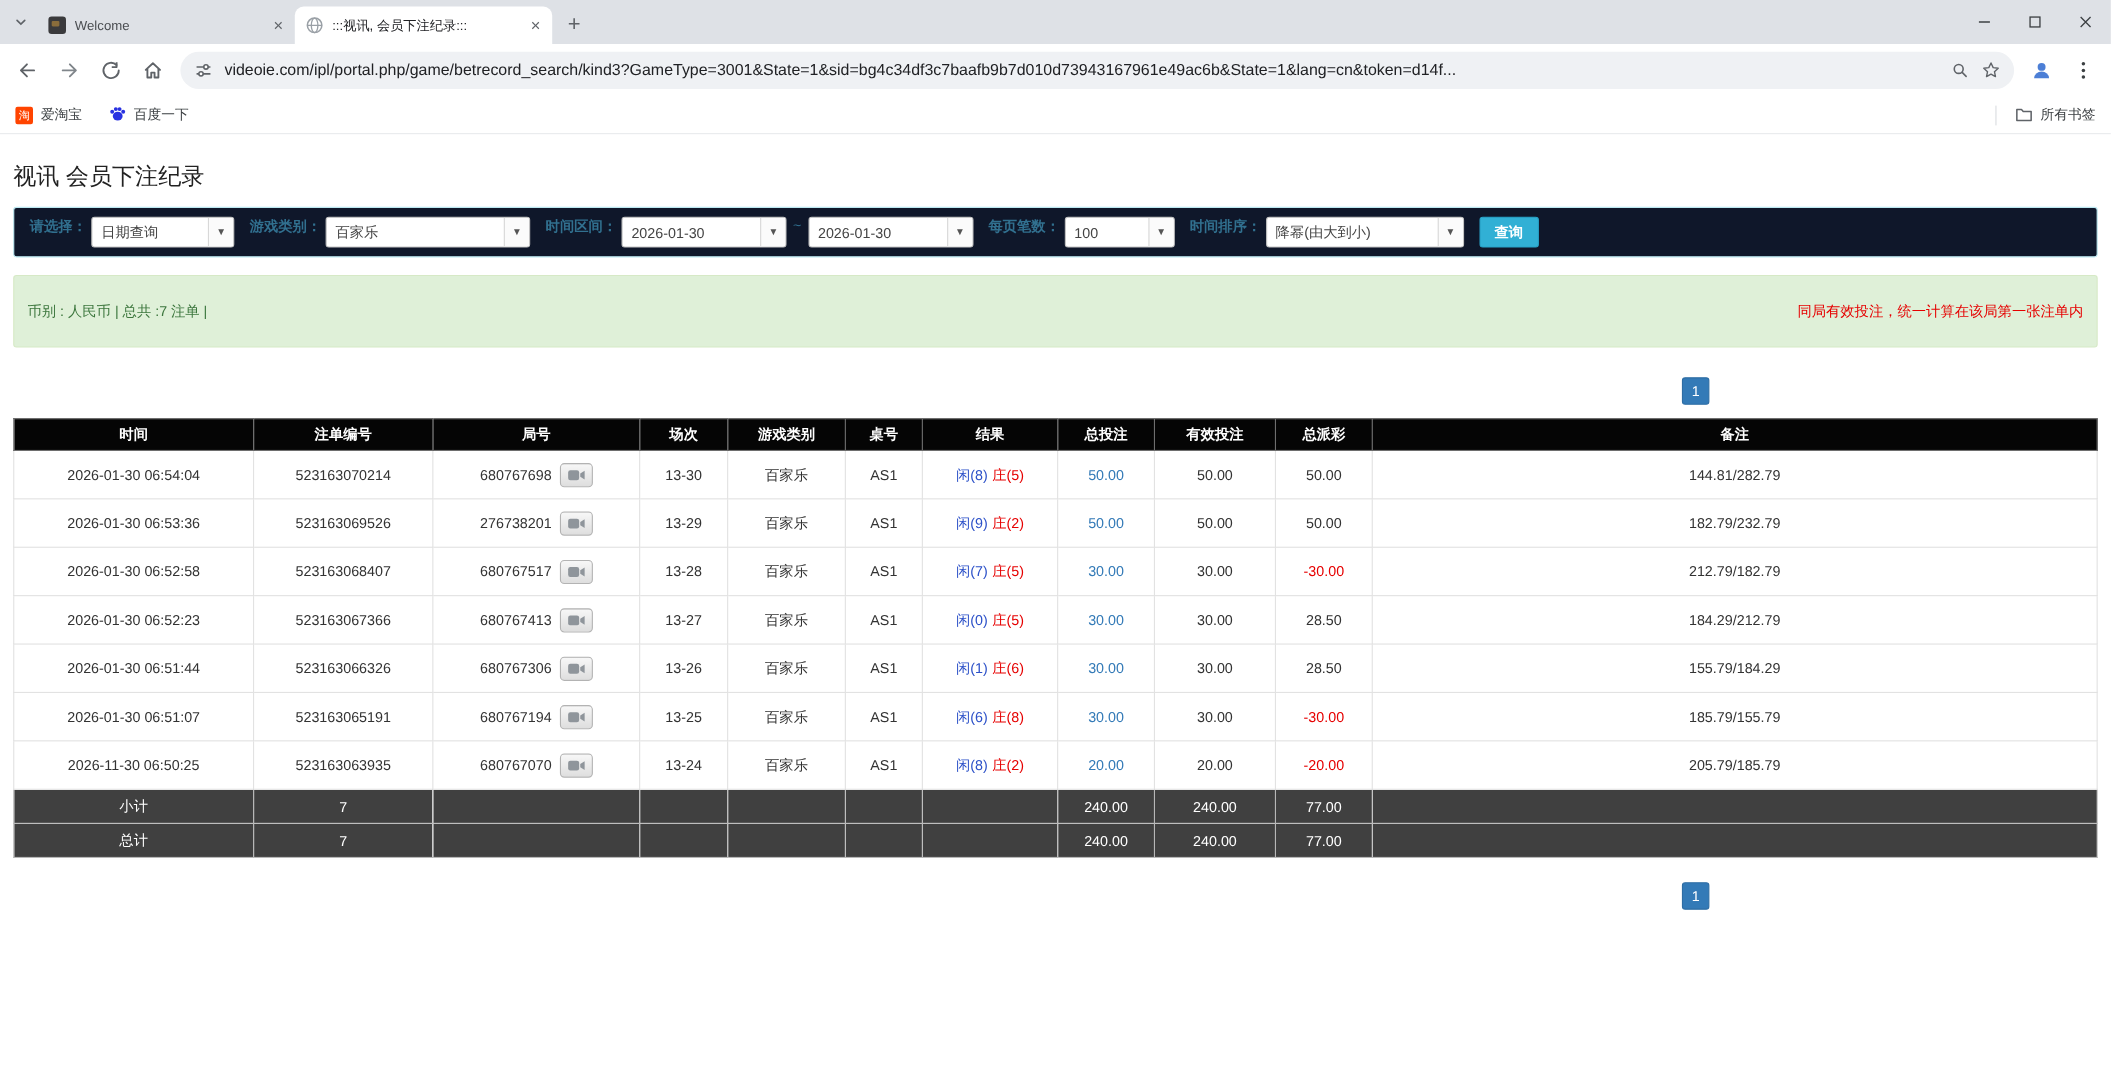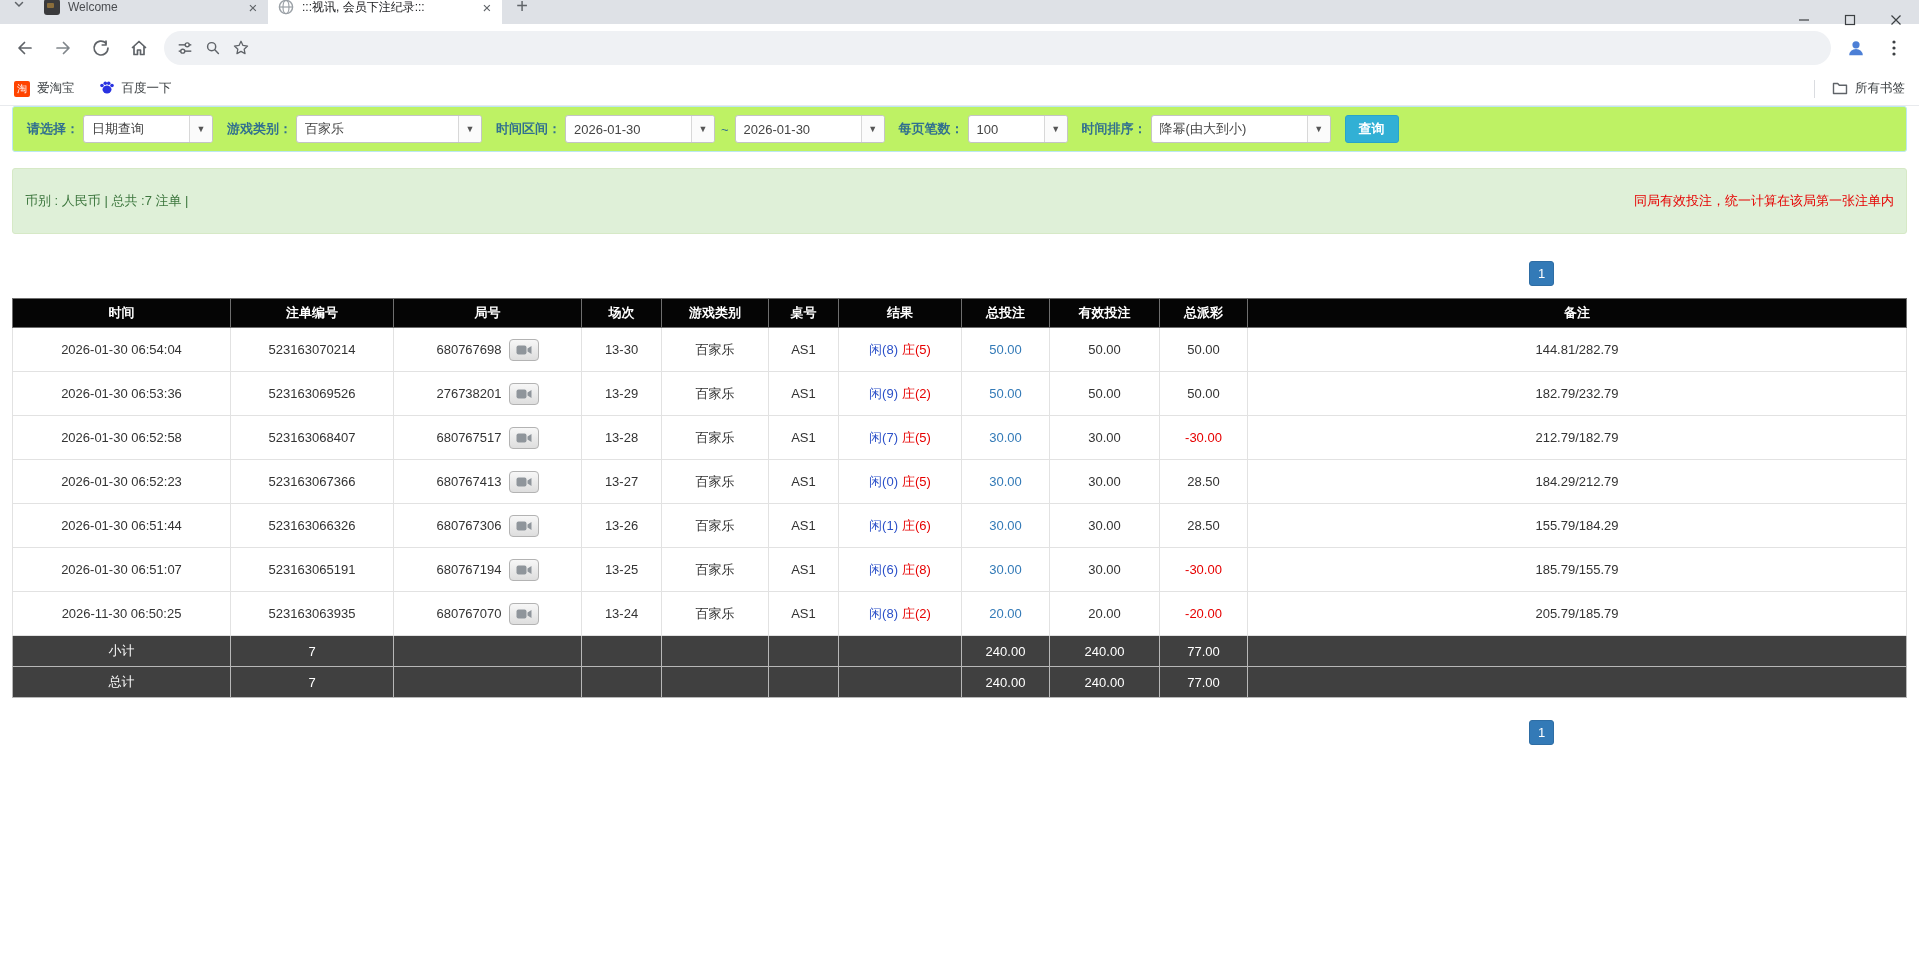--- a/index.html
+++ b/index.html
@@ -1,21 +1,21 @@
 <!DOCTYPE html>
 <html style="--player: #2b50c8; --banker: #e60000; --bet-link: #337ab7; --negative: #e60000; --accent-button: #31b0d5; --pager: #337ab7;"><head>
 <meta charset="utf-8">
 <style>
   * { box-sizing: border-box; margin: 0; padding: 0; }
   html, body { background: #fff; }
   body { width: 1919px; height: 978px; overflow: hidden; font-family: "Liberation Sans", "DejaVu Sans", sans-serif; }
   button { font-family: inherit; cursor: pointer; }
 
   
-  .tab-strip { height: 24px; background: #dee1e6; display: flex; align-items: flex-end; position: relative; padding-left: 4px; }
+  .tab-strip { height: 40px; background: #dee1e6; display: flex; align-items: flex-end; position: relative; padding-left: 4px; }
   .tab-search-btn { width: 30px; height: 40px; background: transparent; border: none; display: flex; align-items: center; justify-content: center; }
   .tab { width: 234px; height: 34px; display: flex; align-items: center; gap: 8px; padding: 0 6px 0 10px; border-radius: 8px 8px 0 0; font-size: 12px; color: #4a4d51; cursor: pointer; }
   .tab.active { background: #fff; color: #202124; }
   .tab-title { flex: 1; white-space: nowrap; overflow: hidden; text-overflow: ellipsis; }
   .tab-close { border: none; background: transparent; font-size: 15px; line-height: 1; color: #5f6368; width: 18px; height: 18px; border-radius: 50%; flex: 0 0 18px; }
   .favicon { width: 16px; height: 16px; flex: 0 0 16px; display: inline-flex; align-items: center; justify-content: center; }
   .favicon-dark { background: #3a3a3c; border-radius: 3px; position: relative; }
   .favicon-dark::after { content: ""; position: absolute; left: 3px; top: 4px; width: 7px; height: 5px; background: #8a6d3b; border-radius: 1px; }
   .new-tab-btn { width: 28px; height: 28px; margin: 0 0 4px 6px; border: none; background: transparent; font-size: 20px; color: #5f6368; line-height: 1; border-radius: 50%; }
   .win-controls { position: absolute; right: 0; top: 0; height: 40px; display: flex; }
@@ -31,21 +31,21 @@
   .bookmark { display: flex; align-items: center; gap: 7px; margin-right: 24px; cursor: pointer; white-space: nowrap; }
   .bk-icon-taobao { width: 16px; height: 16px; background: #ff4400; color: #fff; font-size: 10px; display: flex; align-items: center; justify-content: center; border-radius: 2px; }
   .bookmarks-spacer { flex: 1; }
   .vdiv { width: 1px; height: 18px; background: #dadce0; margin-right: 16px; }
   .bookmark.all-bookmarks { margin-right: 0; }
 
   
   .page { padding: 0 12px; background: #fff; }
   .page-title { font-size: 21px; font-weight: 500; color: #222; margin: 24px 0 14px; }
 
-  .filter-bar { background: #bef264; border: 1px solid #bce8f1; border-radius: 3px; display: flex; align-items: center; padding: 8px 10px; }
+  .filter-bar { background: #0f172a; border: 1px solid #bce8f1; border-radius: 3px; display: flex; padding: 8px 10px; }
   .f-label { font-size: 13px; font-weight: bold; color: #31708f; margin: 0 4px 0 14px; white-space: nowrap; }
   .f-label.first { margin-left: 4px; }
   .combo { display: flex; align-items: stretch; background: #fff; border: 1px solid #c4c4c4; border-radius: 3px; height: 28px; overflow: hidden; cursor: pointer; }
   .combo-value { flex: 1; font-size: 13px; color: #444; display: flex; align-items: center; padding: 0 8px; white-space: nowrap; overflow: hidden; }
   .combo-caret { width: 23px; border-left: 1px solid #d8d8d8; background: #fbfbfb; display: flex; align-items: center; justify-content: center; font-size: 9px; color: #555; }
   .tilde { font-size: 13px; color: #31708f; margin: 0 6px; }
   .search-btn { margin-left: 14px; height: 28px; padding: 0 13px; background: var(--accent-button, #31b0d5); border: 1px solid #28a4c9; border-radius: 3px; color: #fff; font-size: 13px; font-weight: bold; }
 
   .info-bar { margin-top: 16px; background: #dff0d8; border: 1px solid #d6e9c6; border-radius: 3px; display: flex; align-items: center; justify-content: space-between; padding: 23px 12px; font-size: 13px; }
   .info-summary { color: #3c763d; }
@@ -139,20 +139,21 @@
       <span class="omni-icon">
         <svg width="18" height="18" viewBox="0 0 20 20">
             <g stroke="#5f6368" stroke-width="1.6" fill="#fff">
               <line x1="3" y1="6.5" x2="17" y2="6.5"></line>
               <circle cx="12.5" cy="6.5" r="2.2"></circle>
               <line x1="3" y1="13.5" x2="17" y2="13.5"></line>
               <circle cx="7.5" cy="13.5" r="2.2"></circle>
             </g>
           </svg>
       </span>
+      <span class="url-text">videoie.com/ipl/portal.php/game/betrecord_search/kind3?GameType=3001&amp;State=1&amp;sid=bg4c34df3c7baafb9b7d010d73943167961e49ac6b&amp;State=1&amp;lang=cn&amp;token=d14f...</span>
       <span class="omni-icon">
         <svg width="18" height="18" viewBox="0 0 20 20">
             <circle cx="8.5" cy="8.5" r="4.5" fill="none" stroke="#5f6368" stroke-width="1.6"></circle>
             <line x1="12" y1="12" x2="16" y2="16" stroke="#5f6368" stroke-width="1.6" stroke-linecap="round"></line>
           </svg>
       </span>
       <span class="omni-icon">
         <svg width="18" height="18" viewBox="0 0 20 20">
             <polygon points="10,2.5 12.2,7.2 17.3,7.8 13.5,11.3 14.5,16.3 10,13.8 5.5,16.3 6.5,11.3 2.7,7.8 7.8,7.2" fill="none" stroke="#5f6368" stroke-width="1.4" stroke-linejoin="round"></polygon>
           </svg>
@@ -197,20 +198,21 @@
         <svg width="17" height="17" viewBox="0 0 17 17">
             <path d="M2.5 4.5 h4.2 l1.6 1.8 h7.2 v8.2 h-13 Z" fill="none" stroke="#5f6368" stroke-width="1.4" stroke-linejoin="round"></path>
           </svg>
       </span>
       <span>所有书签</span>
     </div>
   </div>
 </div>
 
 <div class="page">
+  <h1 class="page-title">视讯 会员下注纪录</h1>
 
   <div class="filter-bar">
     <span class="f-label first">请选择：</span>
     <div class="combo" style="width:130px">
       <span class="combo-value">日期查询</span>
       <span class="combo-caret">▼</span>
     </div>
 
     <span class="f-label">游戏类别：</span>
     <div class="combo" style="width:186px">

